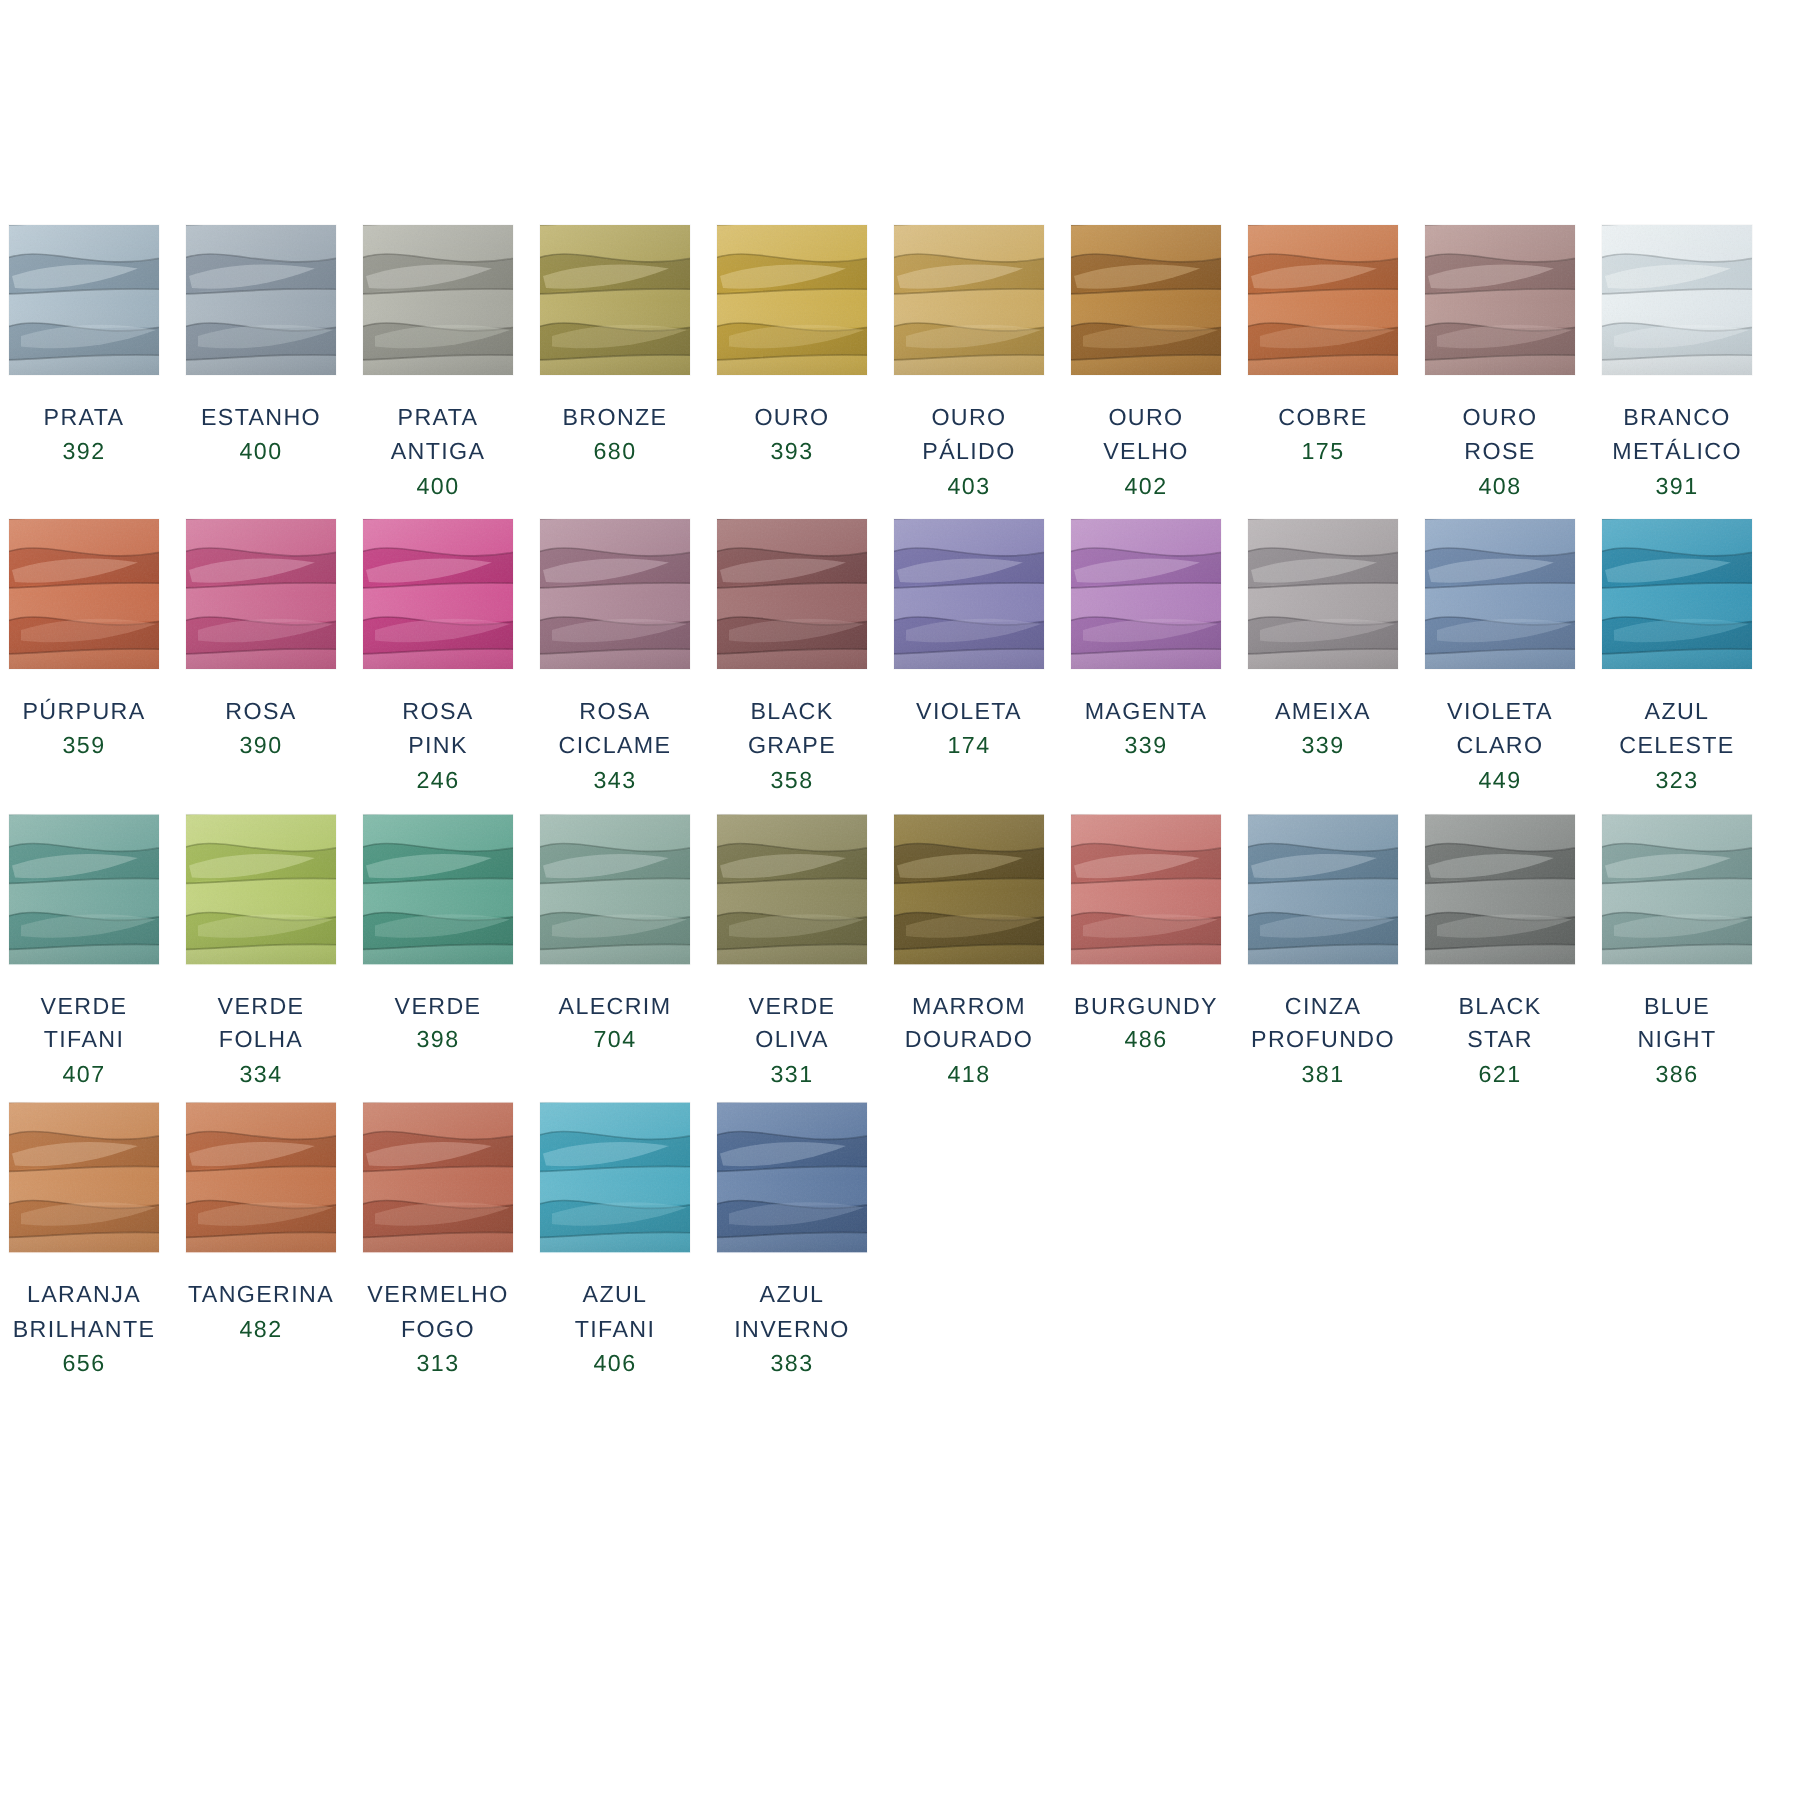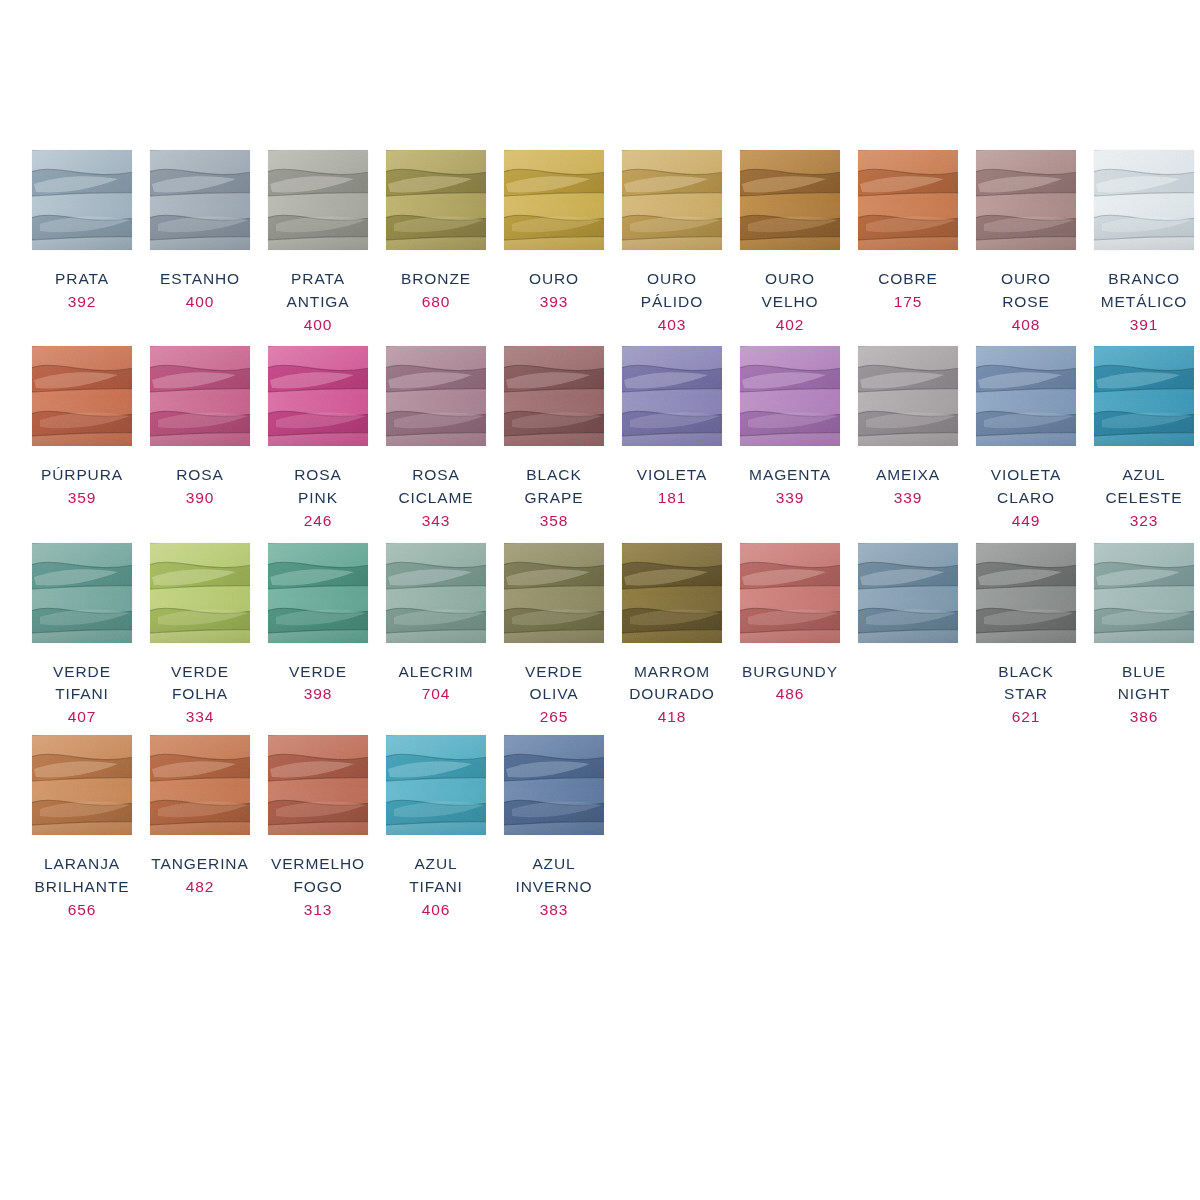--- a/index.html
+++ b/index.html
@@ -23,21 +23,21 @@
     background: #ffffff;
     box-sizing: border-box;
     padding: 150px 0 0 0;
   }
 
   .swatch-row {
     display: flex;
     flex-direction: row;
     align-items: flex-start;
     justify-content: flex-start;
-    padding-left: 32px;
+    padding-left: 6px;
   }
   .row-1 { margin-bottom: 10px; }
   .row-2 { margin-bottom: 10px; }
   .row-3 { margin-bottom: 6px; }
   .row-4 { margin-bottom: 0; }
 
   .swatch-cell {
     width: 100px;
     margin-right: 18px;
     display: flex;
@@ -66,21 +66,21 @@
     color: #1f3552;
     font-size: 15.5px;
     line-height: 1.47;
     letter-spacing: 0.9px;
     font-weight: 400;
     white-space: pre-line;
     width: 108px;
   }
   .swatch-code {
     display: block;
-    color: #be185d;
+    color: #14532d;
     font-size: 15.5px;
     line-height: 1.47;
     letter-spacing: 0.9px;
   }
 </style>
 </head>
 <body>
 
 <div id="palette-page">
 
@@ -1062,21 +1062,21 @@
             <path d="M -6 70 C 22 56 55 79 106 67 L 106 90 C 58 104 24 79 -6 95 Z" fill="url(#gb16_3)"></path>
             <path d="M -6 70 C 22 56 55 79 106 67" fill="none" stroke="#3a375a" stroke-opacity="0.45" stroke-width="1.1"></path>
             <path d="M -6 90 C 22 90 55 85 106 87 L 106 110 C 58 110 24 113 -6 115 Z" fill="url(#gb16_4)"></path>
             <path d="M -6 90 C 22 90 55 85 106 87" fill="none" stroke="#3a375a" stroke-opacity="0.45" stroke-width="1.1"></path>
             <path d="M 2 34 C 26 26 56 24 86 29 C 58 40 28 44 4 42 Z" fill="#b8b6d5" opacity="0.45"></path>
             <path d="M 8 74 C 34 66 66 64 98 70 C 66 82 32 84 8 81 Z" fill="#aeaccf" opacity="0.35"></path>
             <rect width="100" height="100" fill="url(#gv16)"></rect>
             <rect width="100" height="100" filter="url(#fn16)" opacity="0.55"></rect>
           </svg>
         </div>
-        <div class="swatch-label">VIOLETA<span class="swatch-code">181</span></div>
+        <div class="swatch-label">VIOLETA<span class="swatch-code">174</span></div>
       </div>
       <div class="swatch-cell">
         <div class="swatch-chip">
           <svg viewBox="0 0 100 100" preserveAspectRatio="none" xmlns="http://www.w3.org/2000/svg">
             <defs>
               <linearGradient id="gb17_0" x1="0%" y1="0%" x2="100%" y2="12%">
                 <stop offset="0%" stop-color="#c095c9"></stop>
                 <stop offset="55%" stop-color="#b687c1"></stop>
                 <stop offset="100%" stop-color="#ae7cba"></stop>
               </linearGradient>
@@ -1618,21 +1618,21 @@
             <path d="M -6 70 C 22 56 55 79 106 67" fill="none" stroke="#39371f" stroke-opacity="0.45" stroke-width="1.1"></path>
             <path d="M -6 90 C 22 90 55 85 106 87 L 106 110 C 58 110 24 113 -6 115 Z" fill="url(#gb25_4)"></path>
             <path d="M -6 90 C 22 90 55 85 106 87" fill="none" stroke="#39371f" stroke-opacity="0.45" stroke-width="1.1"></path>
             <path d="M 2 34 C 26 26 56 24 86 29 C 58 40 28 44 4 42 Z" fill="#bcb899" opacity="0.45"></path>
             <path d="M 8 74 C 34 66 66 64 98 70 C 66 82 32 84 8 81 Z" fill="#b3ae8b" opacity="0.35"></path>
             <rect width="100" height="100" fill="url(#gv25)"></rect>
             <rect width="100" height="100" filter="url(#fn25)" opacity="0.55"></rect>
           </svg>
         </div>
         <div class="swatch-label">VERDE
-OLIVA<span class="swatch-code">265</span></div>
+OLIVA<span class="swatch-code">331</span></div>
       </div>
       <div class="swatch-cell">
         <div class="swatch-chip">
           <svg viewBox="0 0 100 100" preserveAspectRatio="none" xmlns="http://www.w3.org/2000/svg">
             <defs>
               <linearGradient id="gb26_0" x1="0%" y1="0%" x2="100%" y2="12%">
                 <stop offset="0%" stop-color="#927e40"></stop>
                 <stop offset="55%" stop-color="#837038"></stop>
                 <stop offset="100%" stop-color="#776532"></stop>
               </linearGradient>
@@ -1802,20 +1802,22 @@
             <path d="M -6 70 C 22 56 55 79 106 67 L 106 90 C 58 104 24 79 -6 95 Z" fill="url(#gb28_3)"></path>
             <path d="M -6 70 C 22 56 55 79 106 67" fill="none" stroke="#314451" stroke-opacity="0.45" stroke-width="1.1"></path>
             <path d="M -6 90 C 22 90 55 85 106 87 L 106 110 C 58 110 24 113 -6 115 Z" fill="url(#gb28_4)"></path>
             <path d="M -6 90 C 22 90 55 85 106 87" fill="none" stroke="#314451" stroke-opacity="0.45" stroke-width="1.1"></path>
             <path d="M 2 34 C 26 26 56 24 86 29 C 58 40 28 44 4 42 Z" fill="#b4c5d3" opacity="0.45"></path>
             <path d="M 8 74 C 34 66 66 64 98 70 C 66 82 32 84 8 81 Z" fill="#aabecd" opacity="0.35"></path>
             <rect width="100" height="100" fill="url(#gv28)"></rect>
             <rect width="100" height="100" filter="url(#fn28)" opacity="0.55"></rect>
           </svg>
         </div>
+        <div class="swatch-label">CINZA
+PROFUNDO<span class="swatch-code">381</span></div>
       </div>
       <div class="swatch-cell">
         <div class="swatch-chip">
           <svg viewBox="0 0 100 100" preserveAspectRatio="none" xmlns="http://www.w3.org/2000/svg">
             <defs>
               <linearGradient id="gb29_0" x1="0%" y1="0%" x2="100%" y2="12%">
                 <stop offset="0%" stop-color="#9da19f"></stop>
                 <stop offset="55%" stop-color="#8e9290"></stop>
                 <stop offset="100%" stop-color="#828684"></stop>
               </linearGradient>

